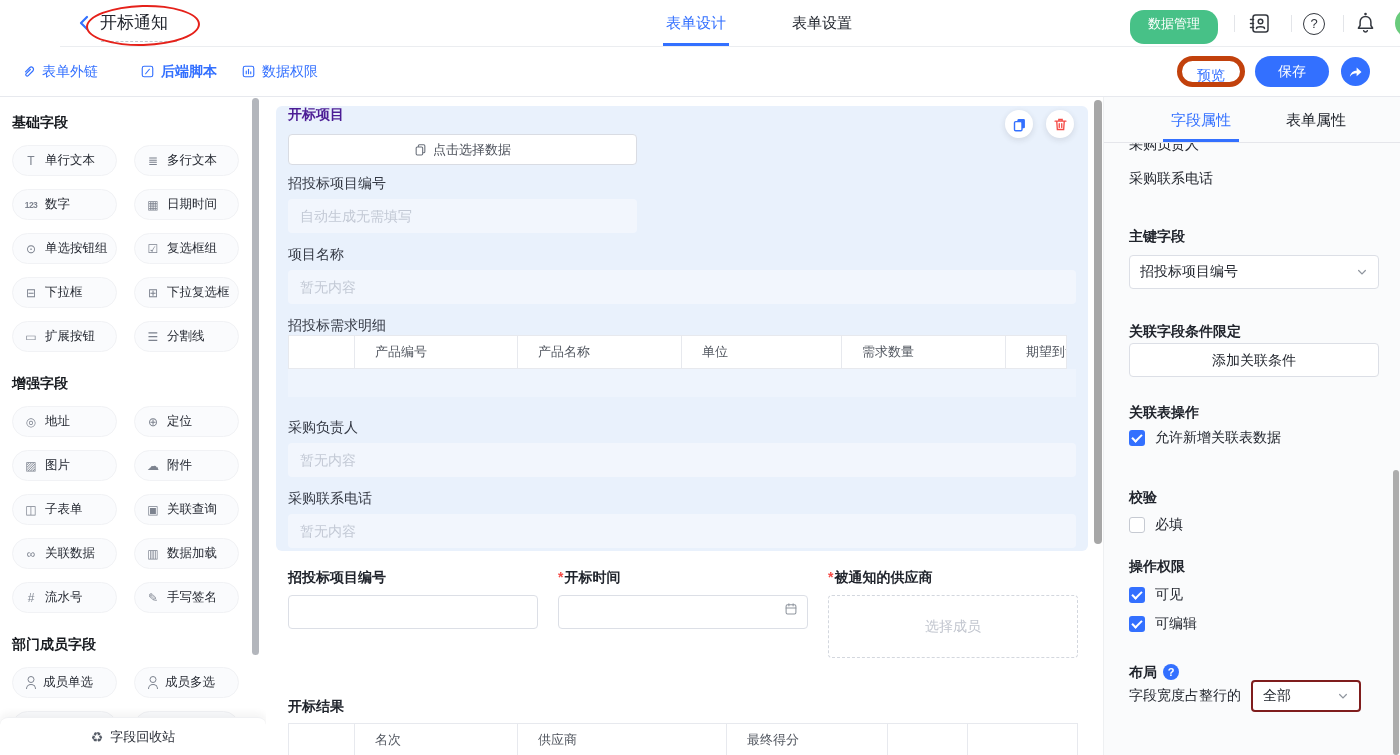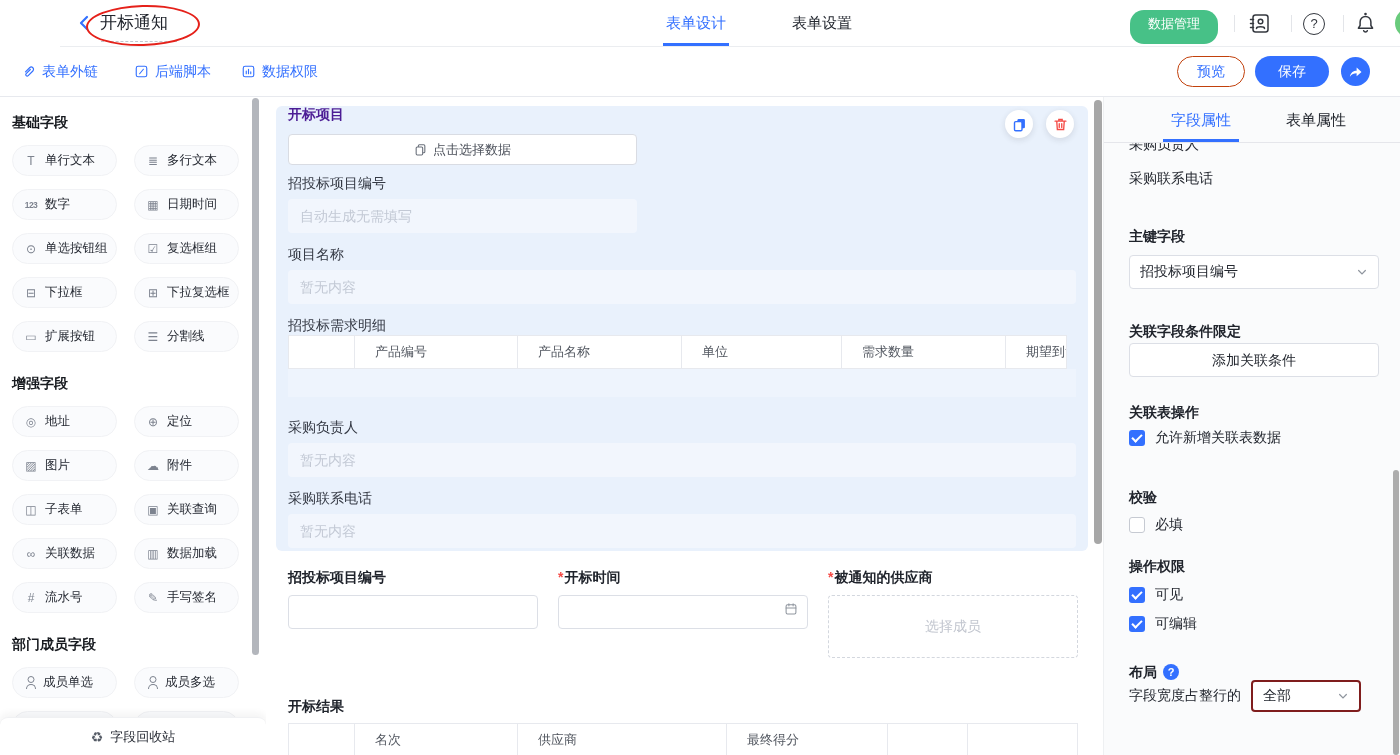--- a/index.html
+++ b/index.html
@@ -22,21 +22,21 @@
               color:#fff;font-size:13px;line-height:27px;text-align:center;cursor:pointer;}
   .vdiv{position:absolute;top:15px;width:1px;height:17px;background:#e3e5e9;}
   .help-ic{position:absolute;left:1243px;top:13px;width:20px;height:20px;border:1.5px solid #34383f;border-radius:50%;
            font-size:13px;line-height:20px;text-align:center;color:#34383f;cursor:pointer;}
   .avatar{position:absolute;left:1335px;top:8px;width:30px;height:30px;border-radius:50%;background:#69cb7c;
           color:#fff;font-size:13px;line-height:30px;text-align:center;cursor:pointer;}
 
   
   .subbar{position:absolute;top:47px;left:0;right:0;height:49px;background:#fff;border-bottom:1px solid #e7e9ee;}
   .sub-link{position:absolute;top:0;height:49px;display:flex;align-items:center;gap:6px;color:#3370ff;font-size:14px;cursor:pointer;}
-  .btn-preview{position:absolute;left:1177px;top:9px;width:68px;height:31px;border-radius:16px;border:1px solid #c2410c;
+  .btn-preview{position:absolute;left:1177px;top:9px;width:68px;height:31px;border-radius:16px;border:5px solid #c2410c;
                background:#fff;color:#3370ff;font-size:14px;line-height:29px;text-align:center;box-sizing:border-box;cursor:pointer;}
   .btn-save{position:absolute;left:1255px;top:9px;width:74px;height:31px;border-radius:16px;background:#3370ff;
             color:#fff;font-size:14px;line-height:31px;text-align:center;cursor:pointer;}
   .btn-share{position:absolute;left:1341px;top:10px;width:29px;height:29px;border-radius:50%;background:#3370ff;
              display:flex;align-items:center;justify-content:center;cursor:pointer;}
 
   
   .sidebar{position:absolute;left:0;top:97px;width:266px;bottom:0;background:#fff;overflow:hidden;}
   .side-inner{padding:17px 0 0 12px;}
   .sec-title{font-size:14px;font-weight:700;color:#171a1f;margin:0 0 13px 0;}
@@ -163,21 +163,21 @@
     <div class="avatar">C</div>
   </div>
 
   <div class="subbar">
     <div class="sub-link" style="left:21px;">
       <svg width="15" height="15" viewBox="0 0 20 20" fill="none" stroke="#3370ff" stroke-width="1.6" stroke-linecap="round">
         <path d="M6 10.5 L11.5 5 a3 3 0 0 1 4.3 4.3 L9.6 15.5 a1.9 1.9 0 0 1 -2.7 -2.7 L12.4 7.3"></path>
       </svg>
       <span>表单外链</span>
     </div>
-    <div class="sub-link" style="left:134px;">
+    <div class="sub-link" style="left:140px;font-weight:bold;">
       <svg width="15" height="15" viewBox="0 0 20 20" fill="none" stroke="#3370ff" stroke-width="1.5">
         <rect x="3" y="3" width="14" height="14" rx="2.5"></rect>
           <path d="M12.5 7l-5 6" stroke-linecap="round"></path>
       </svg>
       <span>后端脚本</span>
     </div>
     <div class="sub-link" style="left:241px;">
       <svg width="15" height="15" viewBox="0 0 20 20" fill="none" stroke="#3370ff" stroke-width="1.5" stroke-linecap="round">
         <rect x="3" y="3" width="14" height="14" rx="2.5"></rect>
           <path d="M7 13V9.5M10 13V7M13 13v-2.5"></path>

